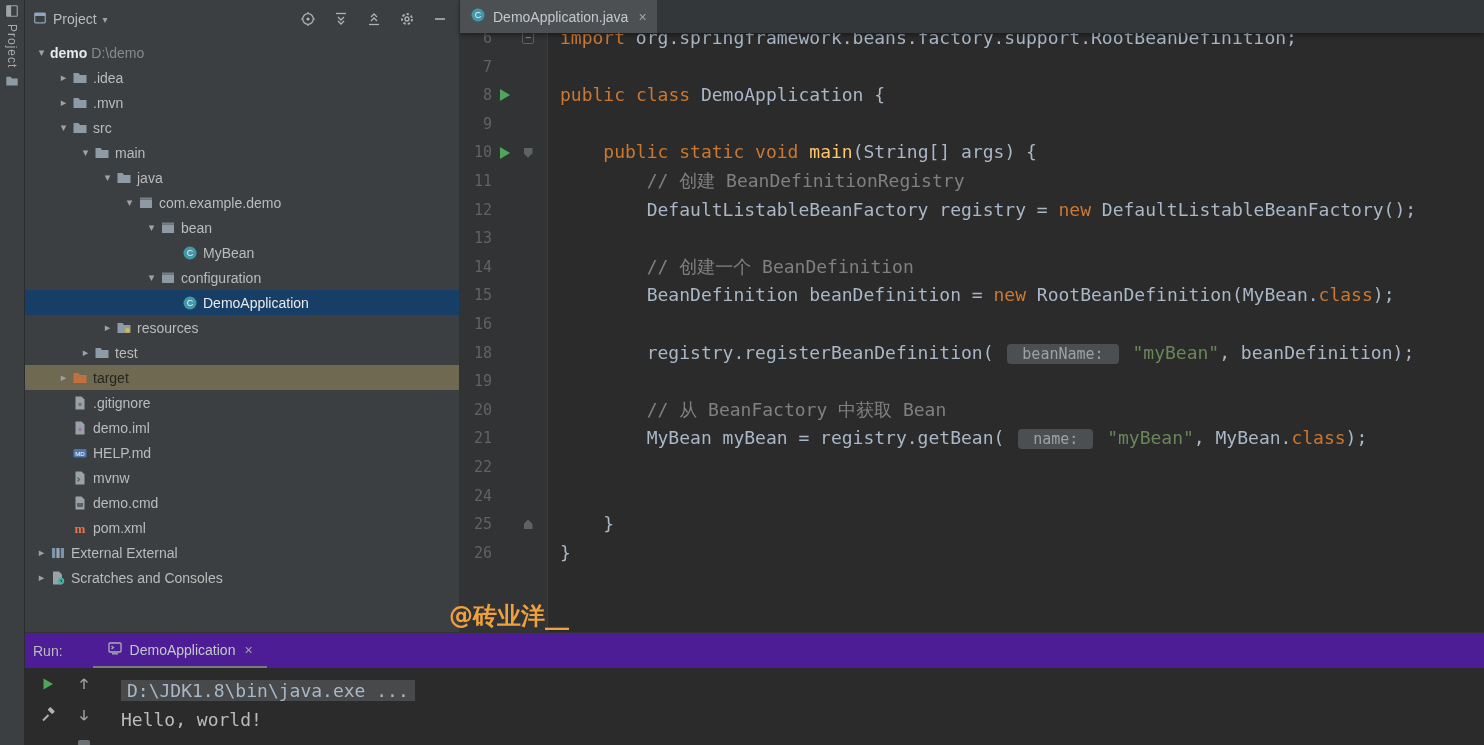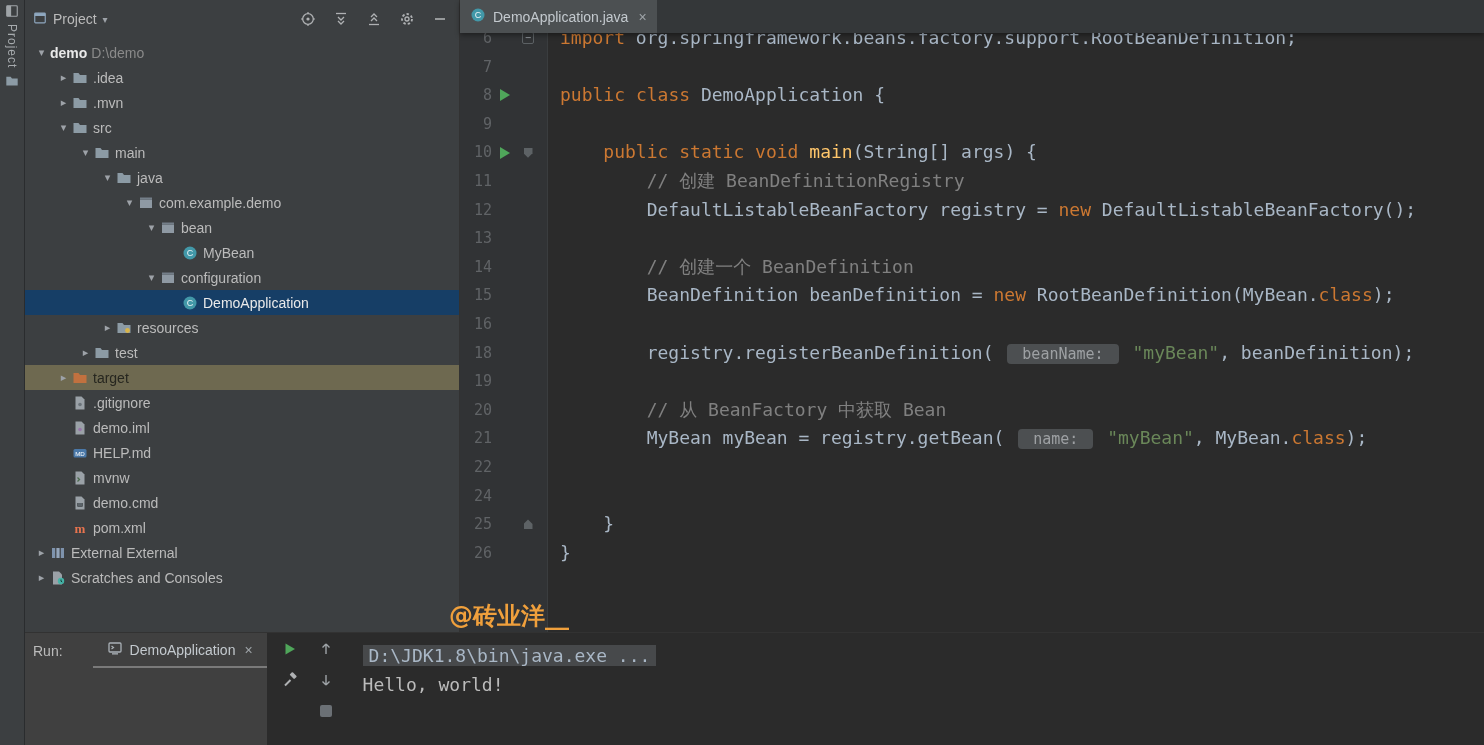--- a/index.html
+++ b/index.html
@@ -54,21 +54,21 @@
   .foldend{width:9px;height:10px;background:#5d6265;clip-path:polygon(50% 0,100% 45%,100% 100%,0 100%,0 45%);cursor:pointer}
   .ctext{white-space:pre;padding-left:12px;color:#A9B7C6}
   .tk-pl{color:#A9B7C6}
   .tk-kw{color:#CC7832}
   .tk-cm{color:#808080}
   .tk-str{color:#6A8759}
   .tk-fn{color:#FFC66B}
   .tk-hint{background:#4C4F51;color:#9DA0A3;border-radius:4px;padding:1px 15px;font-size:15px;margin:0 3px}
 
   
-  .run-panel{height:113px;flex:none;background:#404040;border-top:1px solid #323232;display:flex;flex-direction:row;min-height:0}
+  .run-panel{height:113px;flex:none;background:#4c1d95;border-top:1px solid #323232;display:flex;flex-direction:column;min-height:0}
   .run-header{height:35px;flex:none;display:flex;align-items:center;padding-left:8px;font-size:14px}
   .run-label{color:#bbbbbb}
   .run-tab{display:flex;align-items:center;gap:7px;height:35px;padding:0 14px;margin-left:30px;border-bottom:2px solid #7a7a7a;color:#c3c9ce;cursor:pointer}
   .run-tab .tab-close{color:#9fa4a8;font-size:14px;margin-left:2px}
   .run-body{flex:1;background:#2b2b2b;display:flex;overflow:hidden;position:relative}
   .run-toolbar{width:88px;flex:none;display:grid;grid-template-columns:22px 22px;grid-auto-rows:22px;gap:9px 14px;padding:7px 0 0 14px;align-content:start;overflow:hidden}
   .run-toolbar .abtn:nth-child(5){grid-column:2}
   .console{flex:1;font-family:"DejaVu Sans Mono",monospace;font-size:18px;padding:8px 0 0 8px;overflow:hidden}
   .console-line{height:29px;display:flex;align-items:center;color:#bbbbbb}
   .console-line .chip{background:#47494B;padding:0 6px;color:#A9B7C6}

